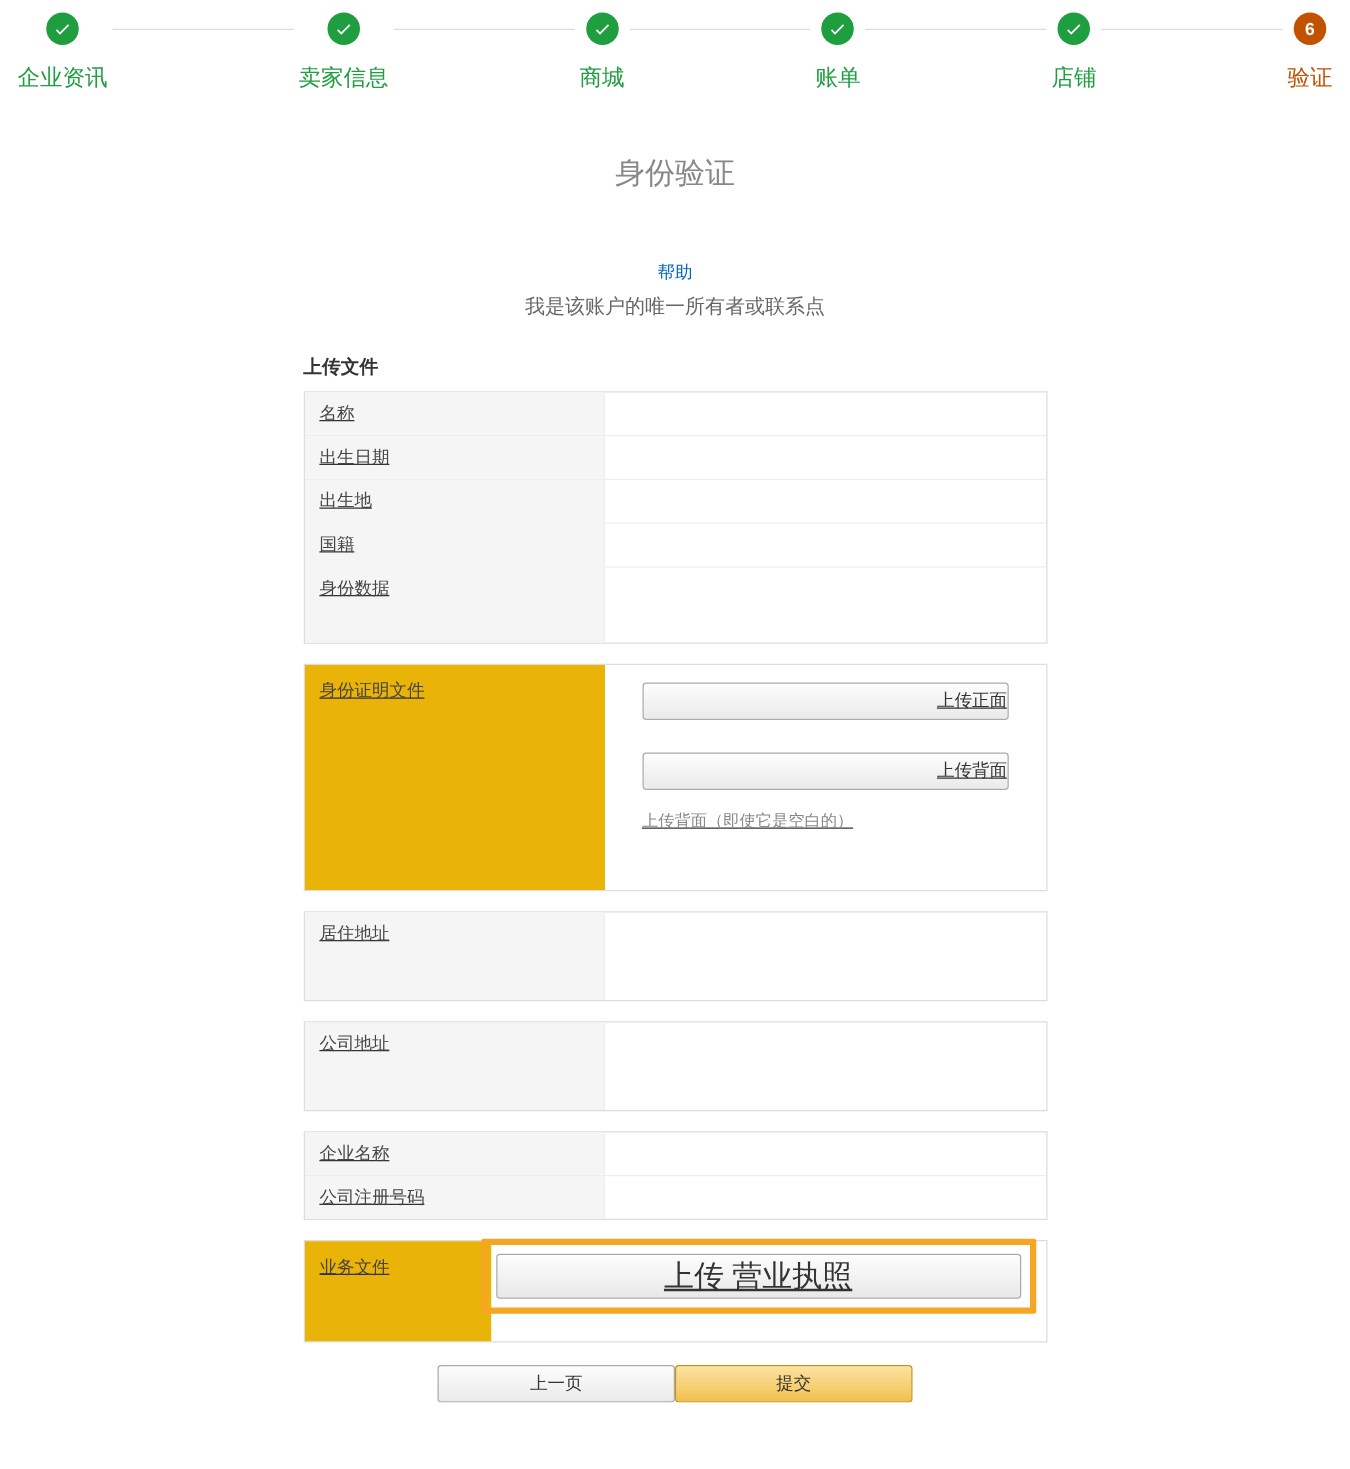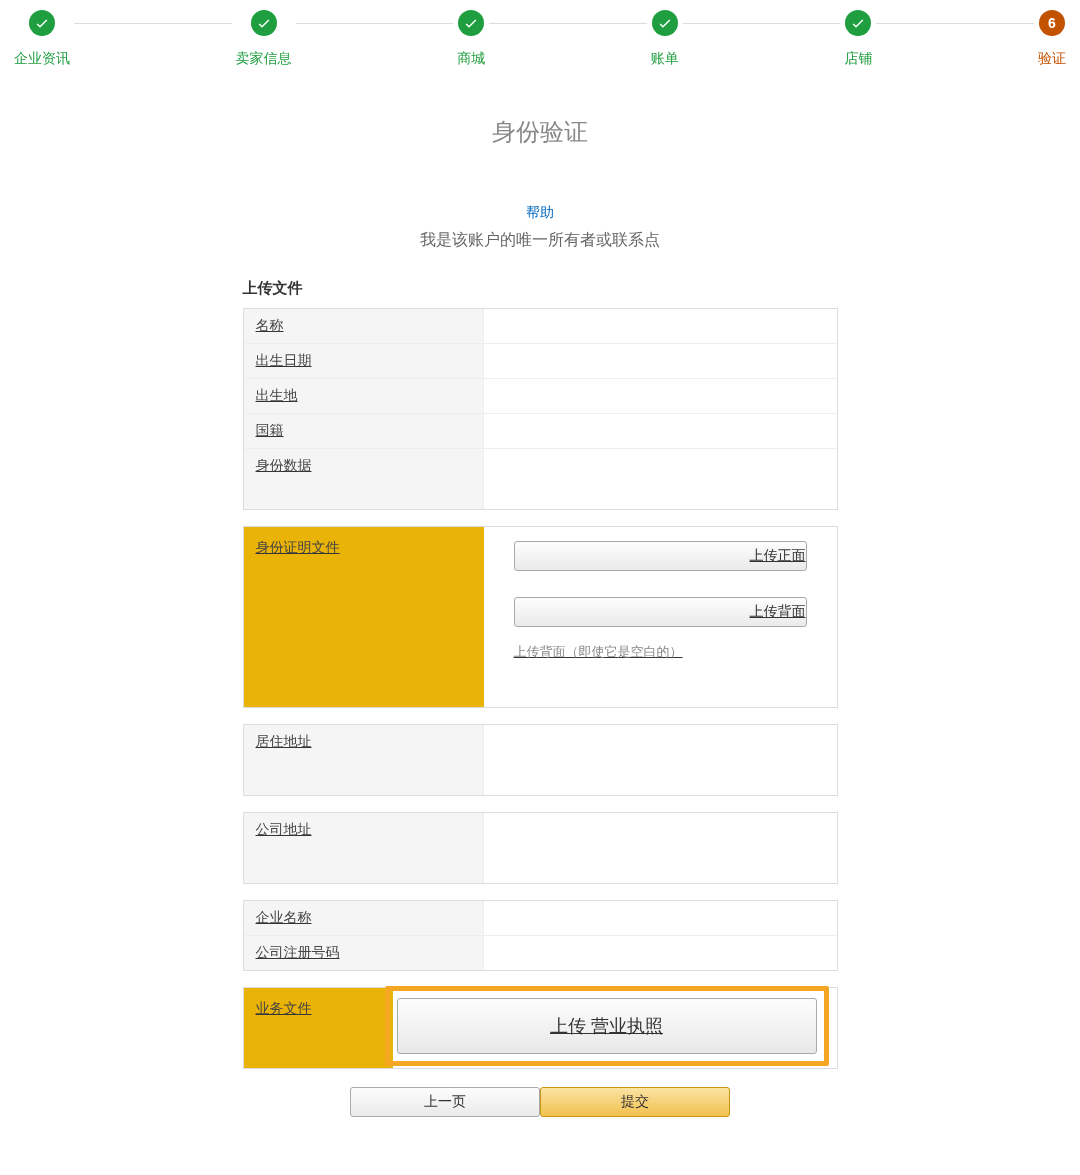--- a/index.html
+++ b/index.html
@@ -42,21 +42,21 @@
     display: flex;
     align-items: center;
     justify-content: center;
     font-size: 14px;
     font-weight: bold;
     color: #fff;
     margin-bottom: 14px;
   }
   .step-done .step-circle { background: #1e9e3e; }
   .step-current .step-circle { background: #c25100; }
-  .step-label { font-size: 14px; }
+  .step-label { font-size: 18px; }
   .step-done .step-label { color: #1e9e3e; }
   .step-current .step-label { color: #c25100; }
 
   
   .page-title {
     text-align: center;
     font-size: 24px;
     color: #888;
     font-weight: 400;
     margin: 48px 0 55px 0;
@@ -151,25 +151,25 @@
 
   .biz-upload-row { display: flex; min-height: 80px; position: relative; }
   .biz-upload-right {
     flex: 1;
     padding: 10px 12px;
     display: flex;
     align-items: flex-start;
   }
   .big-upload-btn {
     width: 420px;
-    height: 56px;
+    height: 36px;
     border: 1px solid #aaa;
     border-radius: 3px;
     background: linear-gradient(#fdfdfd, #e8e8e8);
-    font-size: 18px;
+    font-size: 24px;
     color: #333;
     cursor: pointer;
     display: flex;
     align-items: center;
     justify-content: center;
   }
 
   
   .footer-btns {
     width: 595px;

